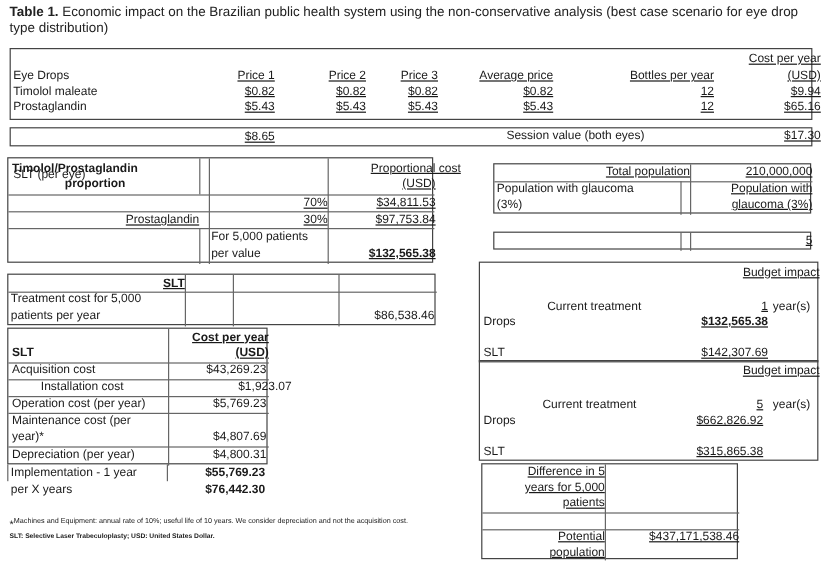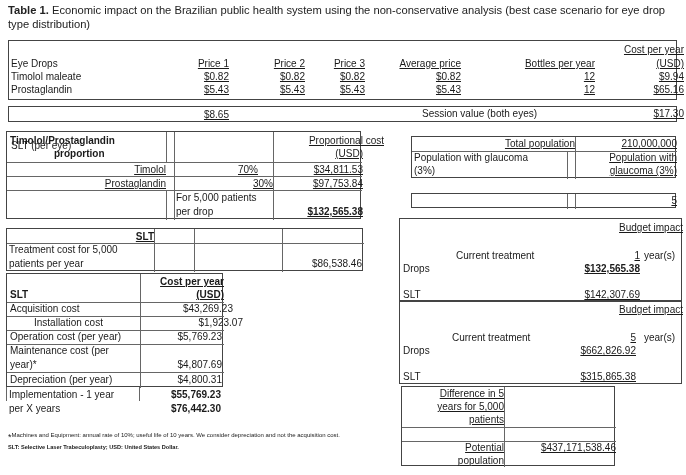--- a/index.html
+++ b/index.html
@@ -61,28 +61,27 @@
   <div class="vl" style="left:167px;top:0;height:88px;"></div>
   <div class="vl" style="left:266px;top:0;height:88px;"></div>
   <div class="vl" style="left:159px;top:58px;height:30px;"></div>
   <div class="hl" style="left:0;top:30px;width:355px;"></div>
   <div class="hl" style="left:0;top:44px;width:355px;"></div>
   <div class="hl" style="left:0;top:58px;width:355px;"></div>
   <span class="t b" style="left:3px;top:3px;">Timolol/Prostaglandin</span>
   <span class="t b" style="left:3px;top:16px;margin-left:44px;">proportion</span>
   <span class="t c" style="left:266px;top:3px;width:90px;margin-left:21px;">Proportional cost</span>
   <span class="t c" style="left:266px;top:16px;width:90px;">(USD)</span>
-  <span class="t c" style="left:0;top:32px;width:159px;">Timolol</span>
-  <span class="t c" style="left:152px;top:32px;width:99px;">70%</span>
+  <span class="t c" style="left:167px;top:32px;width:99px;">70%</span>
   <span class="t c" style="left:266px;top:32px;width:90px;">$34,811.53</span>
   <span class="t c" style="left:0;top:46px;width:159px;">Prostaglandin</span>
   <span class="t c" style="left:167px;top:46px;width:99px;">30%</span>
   <span class="t c" style="left:266px;top:46px;width:90px;">$97,753.84</span>
   <span class="t" style="left:169px;top:60px;">For 5,000 patients</span>
-  <span class="t" style="left:169px;top:74px;">per drop</span>
+  <span class="t" style="left:169px;top:74px;">per value</span>
   <span class="t c b" style="left:266px;top:74px;width:90px;">$132,565.38</span>
 </div>
 
 <div class="box" style="left:411px;top:136px;width:265px;height:42px;border-width:1px;">
   <div class="vl" style="left:155px;top:14px;height:28px;"></div>
   <div class="vl" style="left:163px;top:0;height:42px;"></div>
   <div class="hl" style="left:0;top:14px;width:265px;"></div>
   <span class="t c" style="left:0;top:1px;width:163px;">Total population</span>
   <span class="t c" style="left:163px;top:1px;width:102px;">210,000,000</span>
   <span class="t" style="left:2px;top:15px;">Population with glaucoma</span>
@@ -113,21 +112,21 @@
   <div class="hl" style="left:0;top:28px;width:217px;"></div>
   <div class="hl" style="left:0;top:42px;width:217px;"></div>
   <div class="hl" style="left:0;top:56px;width:217px;"></div>
   <div class="hl" style="left:0;top:70px;width:217px;"></div>
   <div class="hl" style="left:0;top:98px;width:217px;"></div>
   <span class="t b" style="left:3px;top:15px;">SLT</span>
   <span class="t c b" style="left:133px;top:2px;width:84px;">Cost per year</span>
   <span class="t c b" style="left:133px;top:15px;width:84px;">(USD)</span>
 
   <span class="t" style="left:3px;top:29px;">Acquisition cost</span>
-  <span class="t r" style="left:133px;top:29px;width:82px;margin-left:11px;">$43,269.23</span>
+  <span class="t r" style="left:133px;top:29px;width:82px;">$43,269.23</span>
   <span class="t" style="left:3px;top:43px;padding-left:24px;">Installation cost</span>
   <span class="t r" style="left:133px;top:43px;width:82px;padding-left:21px;">$1,923.07</span>
   <span class="t" style="left:3px;top:57px;">Operation cost (per year)</span>
   <span class="t r" style="left:133px;top:57px;width:82px;">$5,769.23</span>
   <span class="t" style="left:3px;top:71px;">Maintenance cost (per</span>
   <span class="t" style="left:3px;top:85px;">year)*</span>
   <span class="t r" style="left:133px;top:85px;width:82px;">$4,807.69</span>
   <span class="t" style="left:3px;top:100px;">Depreciation (per year)</span>
   <span class="t r" style="left:133px;top:100px;width:82px;">$4,800.31</span>
 </div>

